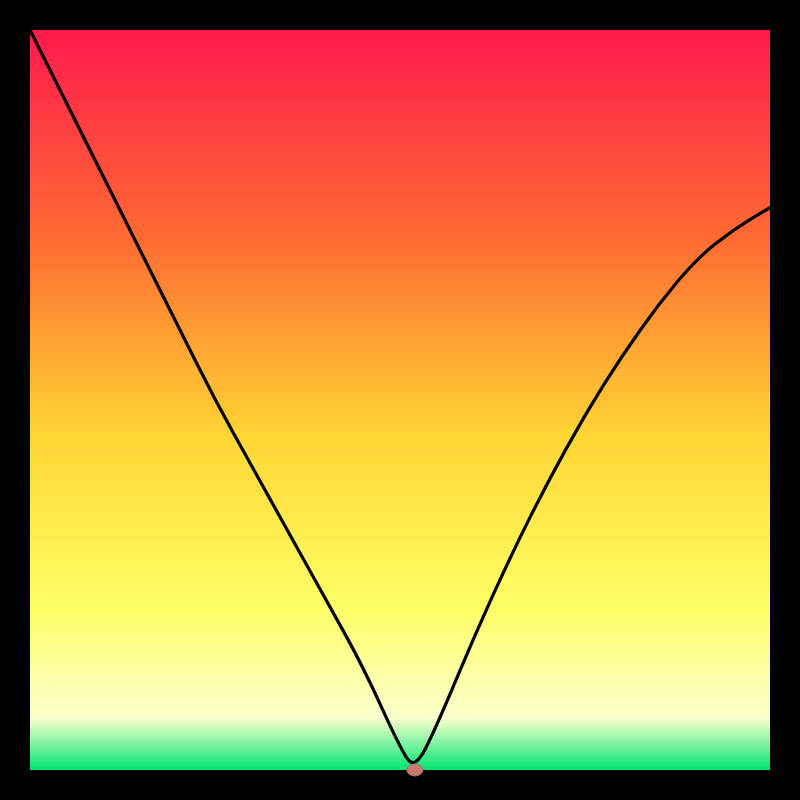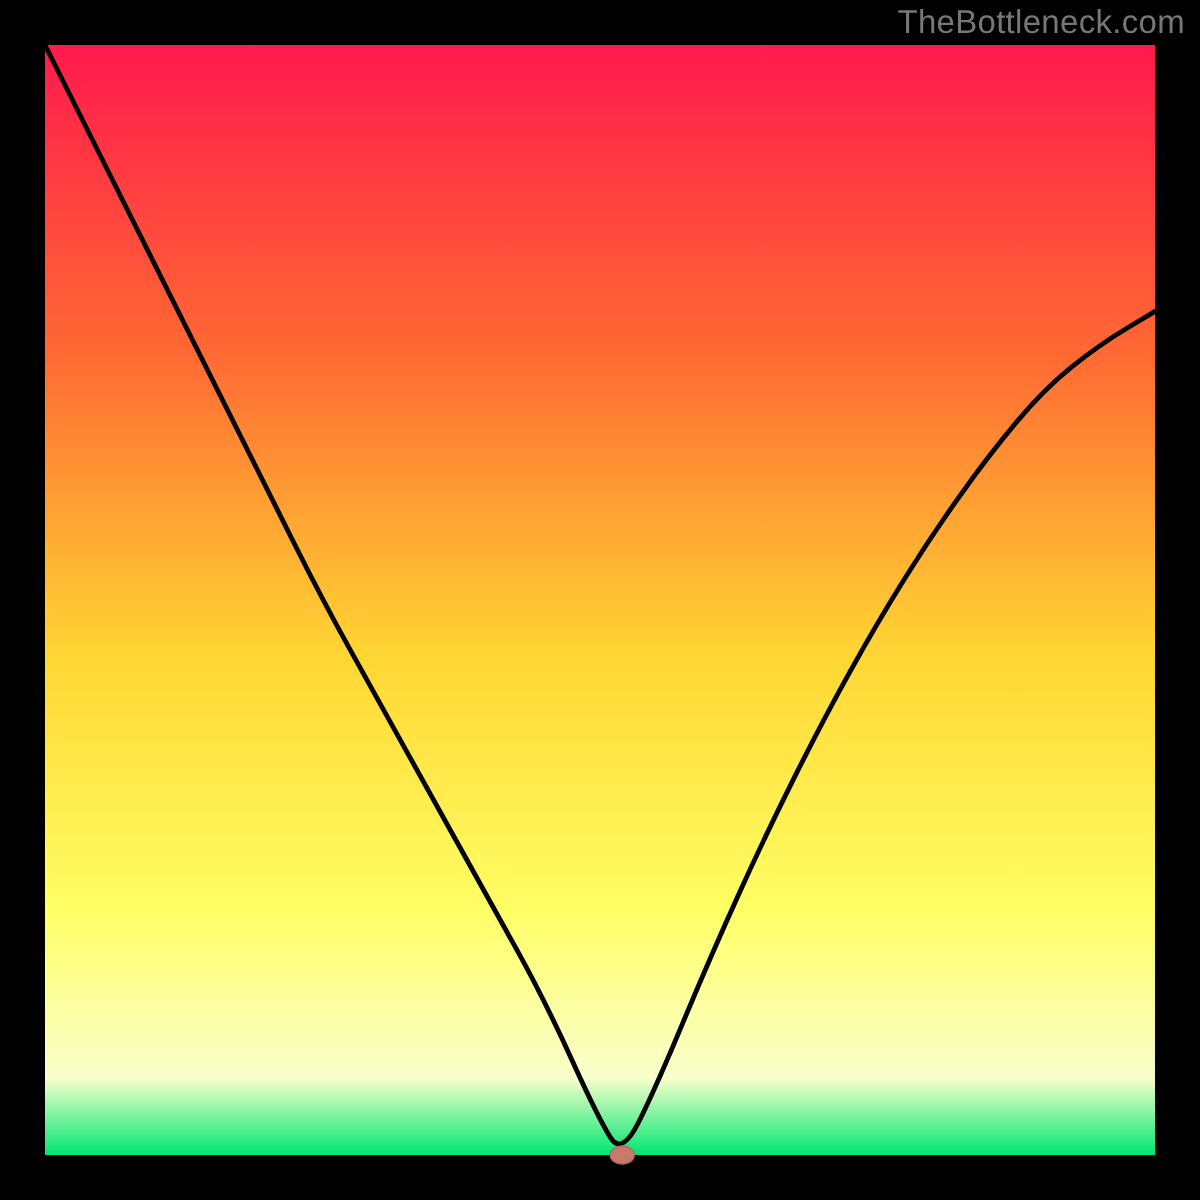--- a/index.html
+++ b/index.html
@@ -30,21 +30,20 @@
   svg {
     position: absolute;
     top: 0;
     left: 0;
   }
 </style>
 </head>
 <body>
 <div class="frame">
 
-  <div class="watermark">TheBottleneck.com</div>
 
   <svg id="chart-svg" width="800" height="800" viewBox="0 0 800 800">
     <defs>
       <linearGradient id="bg-grad" x1="0" y1="0" x2="0" y2="1">
         <stop id="g0" offset="0%" stop-color="#ff1a4d"></stop>
         <stop id="g1" offset="28%" stop-color="#ff6a33"></stop>
         <stop id="g2" offset="55%" stop-color="#ffd633"></stop>
         <stop id="g3" offset="78%" stop-color="#ffff66"></stop>
         <stop id="g4" offset="93%" stop-color="#faffcc"></stop>
         <stop id="g5" offset="100%" stop-color="#00e673"></stop>

